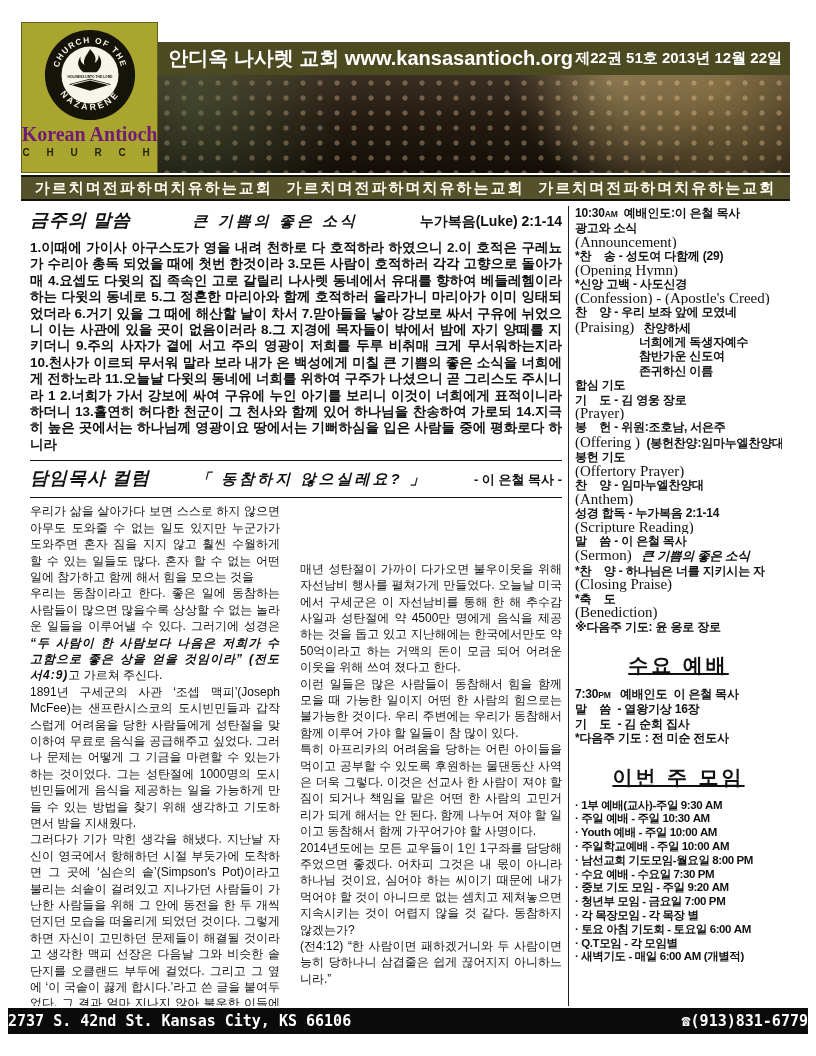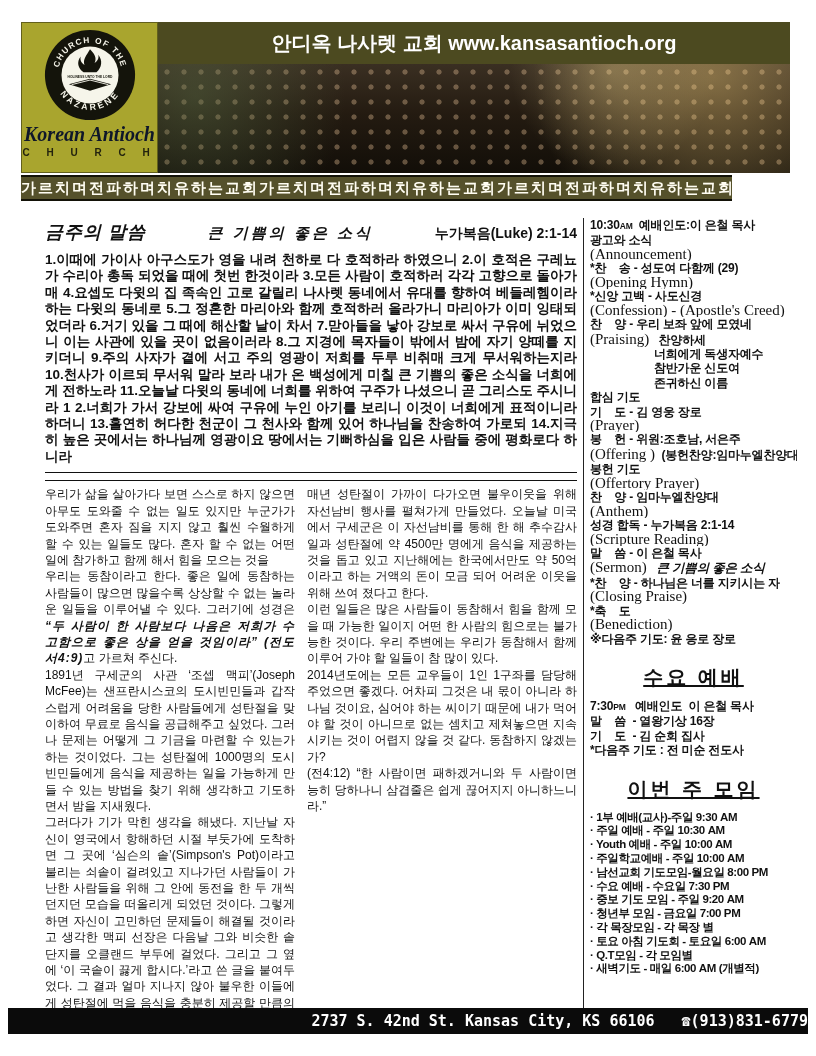--- a/index.html
+++ b/index.html
@@ -4,82 +4,82 @@
 <style>
   html,body{margin:0;padding:0;background:#e8e8e8;}
   *{box-sizing:border-box;}
   .page{position:relative;width:816px;height:1056px;margin:0 auto;background:#ffffff;
         font-family:"Liberation Sans","DejaVu Sans",sans-serif;color:#111;overflow:hidden;}
 
   
   .masthead{position:absolute;left:21px;top:22px;width:769px;height:151px;display:flex;}
   .logo-box{width:137px;height:151px;background:#a9a52e;border:1px solid #62601c;
             display:flex;flex-direction:column;align-items:center;padding-top:6px;}
-  .logo-name{font-family:"Liberation Serif","DejaVu Serif",serif;font-style:italic;font-weight:bold;
-             font-size:20px;color:#0f172a;margin-top:2px;white-space:nowrap;}
+  .logo-name{font-family:"Liberation Serif","DejaVu Serif",serif;font-weight:bold;
+             font-size:20px;color:#701a75;margin-top:2px;white-space:nowrap;}
   .logo-sub{font-size:10px;font-weight:bold;letter-spacing:7px;color:#23230e;margin-top:1px;}
   .head-right{flex:1;display:flex;flex-direction:column;min-width:0;}
-  .title-bar{height:42px;background:#4c4a20;color:#fff;display:flex;align-items:center;padding:0 8px;}
+  .title-bar{height:33px;background:#4c4a20;color:#fff;display:flex;align-items:center;padding:0 8px;margin-top:20px;}
   .tb-main{font-size:20px;font-weight:bold;margin:0 auto;white-space:nowrap;}
   .tb-issue{font-size:15px;font-weight:bold;white-space:nowrap;}
   .photo{flex:1;position:relative;
     background-color:#1b140c;
     background-image:
       radial-gradient(circle at 88% 12%, rgba(255,216,130,.40), transparent 32%),
       radial-gradient(circle at 72% 6%, rgba(255,230,160,.28), transparent 22%),
       radial-gradient(circle at 6% 30%, rgba(90,110,70,.45), transparent 25%),
       repeating-radial-gradient(circle at 9px 8px, rgba(216,180,140,.40) 0 2.2px, rgba(0,0,0,0) 3px 100%),
       linear-gradient(180deg,#3a2f22 0%,#241b11 45%,#120e08 100%);
     background-size:auto,auto,auto,17px 15px,auto;}
 
   
-  .slogan-bar{position:absolute;left:21px;top:175px;width:711px;height:26px;background:#55512b;
+  .slogan-bar{position:absolute;left:21px;top:175px;width:769px;height:26px;background:#55512b;
               border-top:2px solid #131208;border-bottom:2px solid #131208;color:#fffdf2;
               display:flex;align-items:center;justify-content:space-evenly;
               font-weight:bold;font-size:15px;letter-spacing:2px;white-space:nowrap;}
 
   
-  .content{position:absolute;left:45px;top:206px;width:752px;height:800px;display:flex;overflow:hidden;margin-top:12px;}
+  .content{position:absolute;left:30px;top:206px;width:752px;height:800px;display:flex;overflow:hidden;}
   .left-col{width:538px;padding-right:6px;overflow:hidden;}
   .v-divider{width:1px;background:#222;}
   .right-col{flex:1;padding-left:6px;overflow:hidden;}
 
   .script{font-weight:800;font-style:italic;letter-spacing:1px;}
 
   .s-head{display:flex;align-items:baseline;margin-top:2px;}
   .s-label{font-size:18px;}
   .s-title{margin:0 auto;font-size:15px;letter-spacing:3px;}
   .s-ref{font-size:14px;font-weight:bold;white-space:nowrap;}
   .s-author{font-size:13px;font-weight:bold;white-space:nowrap;}
 
   .scripture{margin-top:8px;font-size:13.5px;line-height:16.4px;font-weight:bold;text-align:justify;}
   hr.rule{border:none;border-top:1px solid #111;margin:7px 0 5px 0;}
 
-  .two-col{display:flex;gap:12px;margin-top:4px;}
+  .two-col{display:flex;gap:20px;margin-top:4px;align-items:center;}
   .subcol{font-size:12px;line-height:16.4px;text-align:justify;}
   .c1{width:250px;flex:none;}
   .c2{flex:1;min-width:0;}
   .subcol p{margin:0;}
 
   .rcol-title{font-size:20px;font-weight:bold;text-align:center;letter-spacing:3px;
               text-decoration:underline;margin:4px 0 8px 0;}
   .rcol-title.later{margin-top:18px;}
   .wline{white-space:pre;font-size:12px;line-height:14.4px;overflow:hidden;}
   .wline:has(> .e:only-child){line-height:12.5px;}
   .wline .k{font-weight:bold;font-size:12px;letter-spacing:-0.2px;}
   .wline .e{font-family:"Liberation Serif","DejaVu Serif",serif;font-size:15px;}
   .wline .sm{font-size:8.5px;font-weight:bold;}
   .wline .sub{margin-left:64px;}
   .wline .script{font-size:12.5px;}
 
   .mitem{white-space:pre;font-size:11.5px;font-weight:bold;line-height:13.8px;letter-spacing:-0.4px;overflow:hidden;}
 
   
   .footer{position:absolute;left:8px;right:8px;bottom:22px;height:26px;background:#0b0b0b;color:#fff;
-          display:flex;align-items:center;justify-content:flex-end;gap:27px;
+          display:flex;align-items:center;justify-content:space-between;gap:27px;
           font-family:"DejaVu Sans Mono","Liberation Mono",monospace;font-weight:bold;font-size:15px;white-space:nowrap;}
 </style>
 </head>
 <body>
 
 <div class="page">
 
   <div class="masthead">
     <div class="logo-box">
       <svg width="92" height="92" viewBox="0 0 100 100">
@@ -99,20 +99,21 @@
         <text x="50" y="53.5" font-size="3.6" text-anchor="middle" font-weight="bold" fill="#14140b">HOLINESS UNTO THE LORD</text>
         <path fill="#14140b" d="M27 60 L50 54 L73 60 L50 67 Z"></path>
         <path fill="none" stroke="#f6f5ea" stroke-width="1" d="M30 60.5 L50 55.5 L70 60.5"></path>
       </svg>
       <div class="logo-name">Korean Antioch</div>
       <div class="logo-sub">C H U R C H</div>
     </div>
     <div class="head-right">
       <div class="title-bar">
         <span class="tb-main"><span>안디옥 나사렛 교회</span> <span>www.kansasantioch.org</span></span>
+        <span class="tb-issue">제22권 51호 2013년 12월 22일</span>
       </div>
       <div class="photo"></div>
     </div>
   </div>
 
   <div class="slogan-bar">
     <span>가르치며전파하며치유하는교회</span>
     <span>가르치며전파하며치유하는교회</span>
     <span>가르치며전파하며치유하는교회</span>
   </div>
@@ -120,31 +121,37 @@
   <div class="content">
 
     <div class="left-col">
       <div class="s-head">
         <span class="s-label script">금주의 말씀</span>
         <span class="s-title script">큰 기쁨의 좋은 소식</span>
         <span class="s-ref">누가복음(Luke) 2:1-14</span>
       </div>
       <div class="scripture">1.이때에 가이사 아구스도가 영을 내려 천하로 다 호적하라 하였으니 2.이 호적은 구레뇨가 수리아 총독 되었을 때에 첫번 한것이라 3.모든 사람이 호적하러 각각 고향으로 돌아가매 4.요셉도 다윗의 집 족속인 고로 갈릴리 나사렛 동네에서 유대를 향하여 베들레헴이라 하는 다윗의 동네로  5.그 정혼한 마리아와 함께 호적하러 올라가니 마리아가 이미 잉태되었더라 6.거기 있을 그 때에 해산할 날이 차서  7.맏아들을 낳아 강보로 싸서 구유에 뉘었으니 이는 사관에 있을 곳이 없음이러라  8.그 지경에 목자들이 밖에서 밤에 자기 양떼를 지키더니  9.주의 사자가 곁에 서고 주의 영광이 저희를 두루 비취매 크게 무서워하는지라  10.천사가 이르되 무서워 말라 보라 내가 온 백성에게 미칠 큰 기쁨의 좋은 소식을 너희에게 전하노라  11.오늘날 다윗의 동네에 너희를 위하여 구주가 나셨으니 곧 그리스도 주시니라 1 2.너희가 가서 강보에 싸여 구유에 누인 아기를 보리니 이것이 너희에게 표적이니라 하더니  13.홀연히 허다한 천군이 그 천사와 함께 있어 하나님을 찬송하여 가로되 14.지극히 높은 곳에서는 하나님께 영광이요 땅에서는 기뻐하심을 입은 사람들 중에 평화로다 하니라</div>
       <hr class="rule">
+      <div class="s-head">
+        <span class="s-label script">담임목사 컬럼</span>
+        <span class="s-title script">「 동참하지 않으실레요? 」</span>
+        <span class="s-author">- 이 은철 목사 -</span>
+      </div>
       <hr class="rule">
       <div class="two-col">
         <div class="subcol c1">
             <p class="cpara"><span>우리가 삶을 살아가다 보면 스스로 하지 않으면 아무도 도와줄 수 없는 일도 있지만 누군가가 도와주면 혼자 짐을 지지 않고 훨씬 수월하게 할 수 있는 일들도 많다. 혼자 할 수 없는 어떤 일에 참가하고 함께 해서 힘을 모으는 것을</span></p>
             <p class="cpara"><span>우리는 동참이라고 한다. 좋은 일에 동참하는 사람들이 많으면 많을수록 상상할 수 없는 놀라운 일들을 이루어낼 수 있다. 그러기에 성경은 </span><span class="script">“두 사람이 한 사람보다 나음은 저희가 수고함으로 좋은 상을 얻을 것임이라” (전도서4:9)</span><span>고 가르쳐 주신다.</span></p>
             <p class="cpara"><span>1891년 구세군의 사관 ‘조셉 맥피’(Joseph McFee)는 샌프란시스코의 도시빈민들과 갑작스럽게 어려움을 당한 사람들에게 성탄절을 맞이하여 무료로 음식을 공급해주고 싶었다. 그러나 문제는 어떻게 그 기금을 마련할 수 있는가 하는 것이었다. 그는 성탄절에 1000명의 도시 빈민들에게 음식을 제공하는 일을 가능하게 만들 수 있는 방법을 찾기 위해 생각하고 기도하면서 밤을 지새웠다.</span></p>
             <p class="cpara"><span>그러다가 기가 막힌 생각을 해냈다. 지난날 자신이 영국에서 항해하던 시절 부둣가에 도착하면 그 곳에 ‘심슨의 솥’(Simpson's Pot)이라고 불리는 쇠솥이 걸려있고 지나가던 사람들이 가난한 사람들을 위해 그 안에 동전을 한 두 개씩 던지던 모습을 떠올리게 되었던 것이다. 그렇게 하면 자신이 고민하던 문제들이 해결될 것이라고 생각한 맥피 선장은 다음날 그와 비슷한 솥단지를 오클랜드 부두에 걸었다. 그리고 그 옆에 ‘이 국솥이 끓게 합시다.’라고 쓴 글을 붙여두었다. 그 결과 얼마 지나지 않아 불우한 이들에게 성탄절에 먹을 음식을 충분히 제공할 만큼의 기금을 마련할 수 있게 되었다.</span></p>
           </div>
         <div class="subcol c2">
             <p class="cpara"><span>매년 성탄절이 가까이 다가오면 불우이웃을 위해 자선남비 행사를 펼쳐가게 만들었다. 오늘날 미국에서 구세군은 이 자선남비를 통해 한 해 추수감사일과 성탄절에 약 4500만 명에게 음식을 제공하는 것을 돕고 있고 지난해에는 한국에서만도 약 50억이라고 하는 거액의 돈이 모금 되어 어려운 이웃을 위해 쓰여 졌다고 한다.</span></p>
             <p class="cpara"><span>이런 일들은 많은 사람들이 동참해서 힘을 함께 모을 때 가능한 일이지 어떤 한 사람의 힘으로는 불가능한 것이다. 우리 주변에는 우리가 동참해서 함께 이루어 가야 할 일들이 참 많이 있다.</span></p>
+            <p class="cpara"><span>특히 아프리카의 어려움을 당하는 어린 아이들을 먹이고 공부할 수 있도록 후원하는 물댄동산 사역은 더욱 그렇다. 이것은 선교사 한 사람이 져야 할 짐이 되거나 책임을 맡은 어떤 한 사람의 고민거리가 되게 해서는 안 된다. 함께 나누어 져야 할 일이고 동참해서 함께 가꾸어가야 할 사명이다.</span></p>
             <p class="cpara"><span>2014년도에는 모든 교우들이 1인 1구좌를 담당해 주었으면 좋겠다. 어차피 그것은 내 몫이 아니라 하나님 것이요, 심어야 하는 씨이기 때문에 내가 먹어야 할 것이 아니므로 없는 셈치고 제쳐놓으면 지속시키는 것이 어렵지 않을 것 같다. 동참하지 않겠는가?</span></p>
             <p class="cpara"><span>(전4:12) “한 사람이면 패하겠거니와 두 사람이면 능히 당하나니 삼겹줄은 쉽게 끊어지지 아니하느니라.”</span></p>
           </div>
       </div>
     </div>
 
     <div class="v-divider"></div>
 
     <div class="right-col">
       <div>

